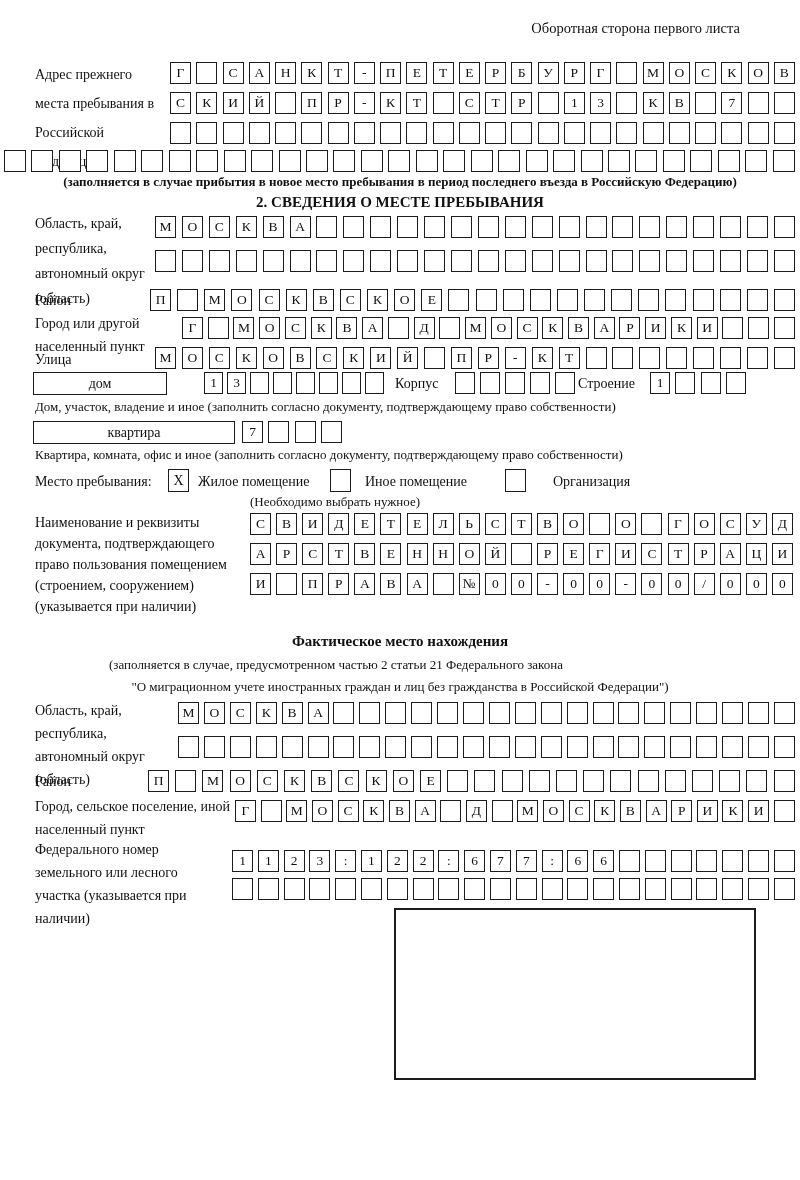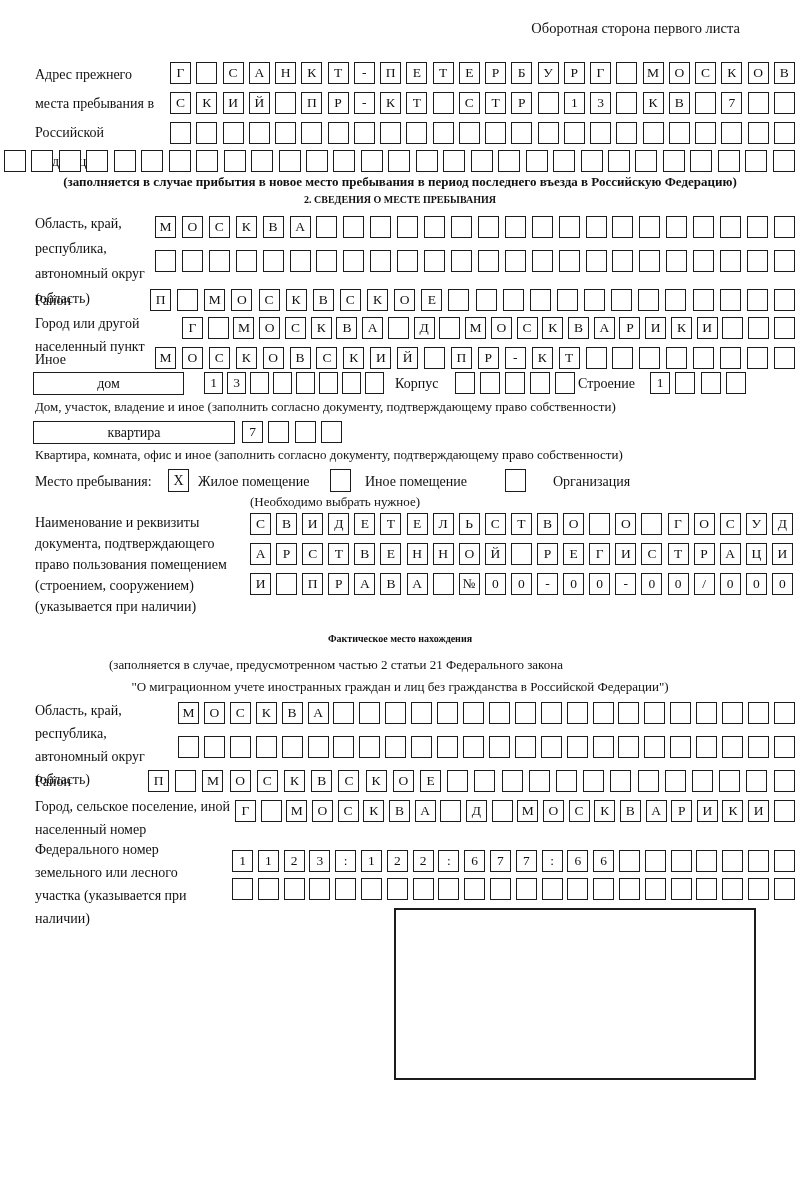--- a/index.html
+++ b/index.html
@@ -9,21 +9,21 @@
     margin:0 auto;
     background:#ffffff;
     font-family:"Liberation Serif", serif;
     color:#111;
     overflow:hidden;
   }
   .abs{position:absolute;}
   .hdr-note{font-size:14.5px; text-align:right;}
   .lbl{font-size:14px; line-height:22px;}
   .note{font-size:13px;}
-  .title{font-size:10px; font-weight:bold; text-align:center; width:800px; left:0;}
+  .title{font-size:15px; font-weight:bold; text-align:center; width:800px; left:0;}
   .cells{display:flex; justify-content:space-between;}
   .cell{
     width:21px;height:22px;
     border:1.8px solid #1c1c1c;
     box-sizing:border-box;
     display:flex;align-items:center;justify-content:center;
     font-size:13.5px;
     flex:0 0 auto;
     background:#fff;
   }
@@ -271,21 +271,21 @@
       <span class="cell">А</span>
       <span class="cell">Р</span>
       <span class="cell">И</span>
       <span class="cell">К</span>
       <span class="cell">И</span>
       <span class="cell"></span>
       <span class="cell"></span>
       <span class="cell"></span>
     </div>
 
-  <div class="abs lbl" style="left:35px; top:349px;">Иное</div>
+  <div class="abs lbl" style="left:35px; top:349px;">Улица</div>
   <div class="abs cells" style="left:155px; top:347px; width:640px;">
       <span class="cell">М</span>
       <span class="cell">О</span>
       <span class="cell">С</span>
       <span class="cell">К</span>
       <span class="cell">О</span>
       <span class="cell">В</span>
       <span class="cell">С</span>
       <span class="cell">К</span>
       <span class="cell">И</span>
@@ -299,21 +299,21 @@
       <span class="cell"></span>
       <span class="cell"></span>
       <span class="cell"></span>
       <span class="cell"></span>
       <span class="cell"></span>
       <span class="cell"></span>
       <span class="cell"></span>
       <span class="cell"></span>
     </div>
 
-  <div class="abs bigbox" style="left:33px; top:372px; width:151px;">дом</div>
+  <div class="abs bigbox" style="left:33px; top:372px; width:134px;">дом</div>
   <div class="abs cells narrow" style="left:204px; top:372px; width:180px;">
       <span class="cell">1</span>
       <span class="cell">3</span>
       <span class="cell"></span>
       <span class="cell"></span>
       <span class="cell"></span>
       <span class="cell"></span>
       <span class="cell"></span>
       <span class="cell"></span>
     </div>
@@ -502,21 +502,21 @@
       <span class="cell"></span>
       <span class="cell"></span>
       <span class="cell"></span>
       <span class="cell"></span>
       <span class="cell"></span>
       <span class="cell"></span>
       <span class="cell"></span>
       <span class="cell"></span>
     </div>
 
-  <div class="abs lbl" style="left:35px; top:795px; width:200px; line-height:23px;">Город, сельское поселение, иной населенный номер</div>
+  <div class="abs lbl" style="left:35px; top:795px; width:200px; line-height:23px;">Город, сельское поселение, иной населенный пункт</div>
   <div class="abs cells" style="left:235px; top:800px; width:560px;">
       <span class="cell">Г</span>
       <span class="cell"></span>
       <span class="cell">М</span>
       <span class="cell">О</span>
       <span class="cell">С</span>
       <span class="cell">К</span>
       <span class="cell">В</span>
       <span class="cell">А</span>
       <span class="cell"></span>

